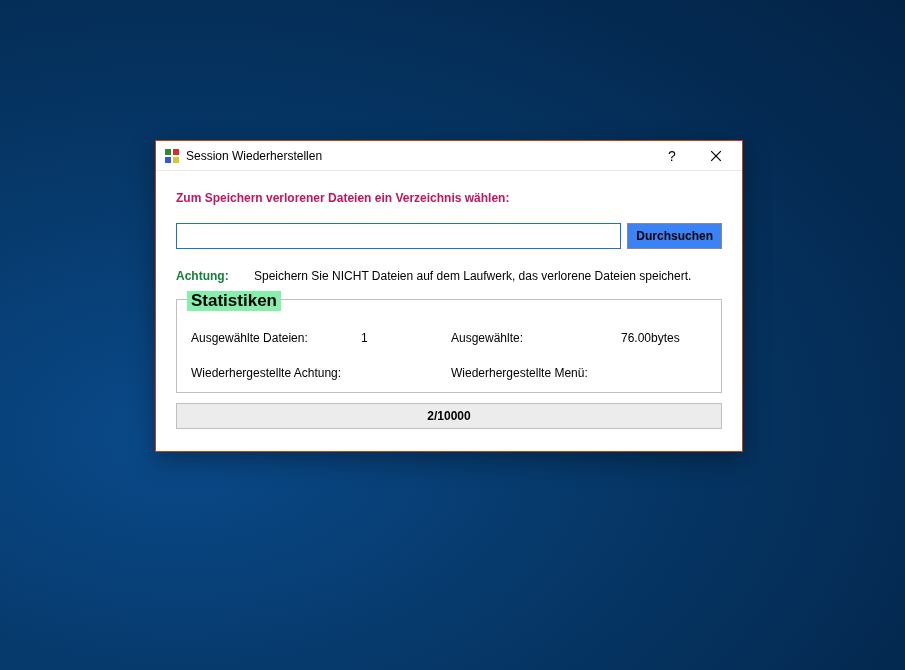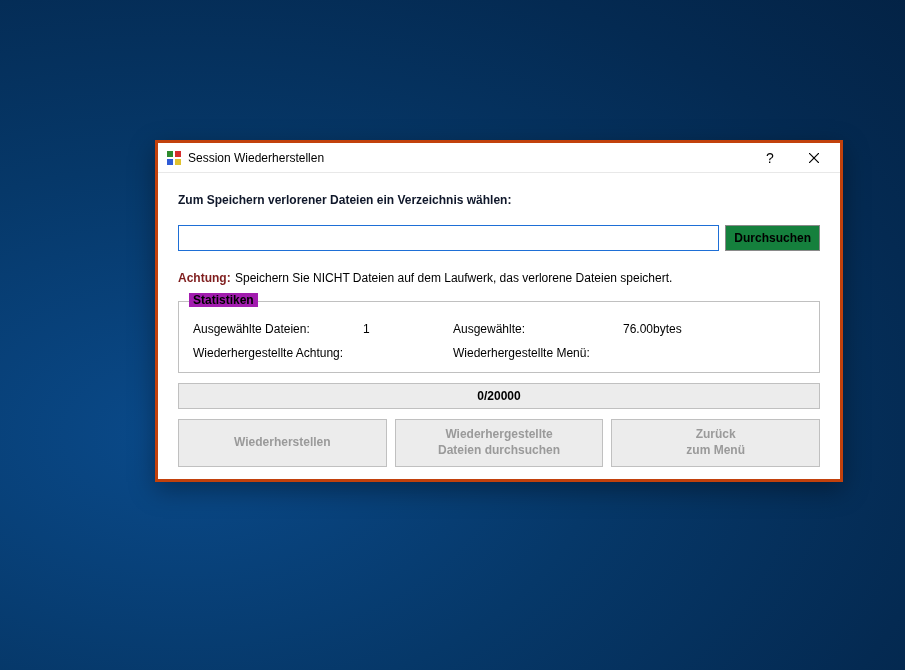--- a/index.html
+++ b/index.html
@@ -5,23 +5,23 @@
     * { box-sizing: border-box; margin: 0; padding: 0; }
     html, body { width: 905px; height: 670px; overflow: hidden; font-family: Arial, Helvetica, sans-serif; }
     body {
       background: radial-gradient(ellipse 1400px 900px at 20% 65%, #0a4a8a 0%, #063869 30%, #042a52 55%, #031f3f 80%, #021a38 100%);
       position: relative;
     }
     .dialog {
       position: absolute;
       left: 155px;
       top: 140px;
-      width: 688px;
+      width: 588px;
       background: #fff;
-      border: 3px solid #c2410c;
+      border: 1px solid #c2410c;
       box-shadow: 0 8px 24px rgba(0,0,0,0.35);
     }
     .titlebar {
       height: 30px;
       display: flex;
       align-items: center;
       padding: 0 4px 0 8px;
       background: #fff;
       border-bottom: 1px solid #e8e8e8;
     }
@@ -42,21 +42,21 @@
     .help-q { font-size: 14px; font-weight: 400; }
     .close-x { font-size: 14px; }
 
     .content {
       padding: 20px 20px 12px 20px;
       background: #fff;
     }
     .prompt {
       font-size: 12px;
       font-weight: bold;
-      color: #0f172a;
+      color: #be185d;
       margin-bottom: 18px;
     }
     .path-row {
       display: flex;
       align-items: stretch;
       margin-bottom: 20px;
     }
     .path-input {
       flex: 1;
       height: 26px;
@@ -64,48 +64,48 @@
       outline: none;
       padding: 0 4px;
       font-size: 12px;
     }
     .browse-btn {
       margin-left: 6px;
       height: 26px;
       padding: 0 8px;
       font-size: 12px;
       font-weight: bold;
-      background: #15803d;
+      background: #3b82f6;
       border: 1px solid #8a8a8a;
       cursor: pointer;
     }
 
     .warning {
       font-size: 12px;
       color: #000;
       margin-bottom: 16px;
     }
-    .warning .wlabel { color: #7f1d1d; font-weight: bold; margin-right: 1px; }
+    .warning .wlabel { color: #15803d; font-weight: bold; margin-right: 22px; }
 
     .stats-group {
       border: 1px solid #c0c0c0;
       padding: 10px 14px 12px 14px;
       position: relative;
       margin-bottom: 10px;
       font-size: 12px;
     }
     .stats-legend {
       position: absolute;
       top: -9px; left: 10px;
-      background: #a21caf;
+      background: #86efac;
       padding: 0 4px;
-      font-size: 12px;
-      font-weight: bold;
-    }
-    .stats-row { display: flex; margin-top: 10px; }
+      font-size: 17px;
+      font-weight: bold;
+    }
+    .stats-row { display: flex; margin-top: 21px; }
     .stats-row:first-of-type { margin-top: 6px; }
     .col-left-label { width: 170px; }
     .col-left-value { width: 90px; text-align: left; }
     .col-right-label { width: 170px; }
     .col-right-value { flex: 1; text-align: left; }
 
     .progress {
       height: 26px;
       border: 1px solid #c0c0c0;
       background: #ececec;
@@ -187,31 +187,18 @@
       </div>
       <div class="stats-row">
         <div class="col-left-label">Wiederhergestellte Achtung:</div>
         <div class="col-left-value"></div>
         <div class="col-right-label">Wiederhergestellte Menü:</div>
         <div class="col-right-value"></div>
       </div>
     </div>
 
     <div class="progress">
-      <span>0/20000</span>
-    </div>
-
-    <div class="buttons-row">
-      <div class="big-btn">
-        <span>Wiederherstellen</span>
-      </div>
-      <div class="big-btn">
-        <span>Wiederhergestellte</span>
-        <span>Dateien durchsuchen</span>
-      </div>
-      <div class="big-btn">
-        <span>Zurück</span>
-        <span>zum Menü</span>
-      </div>
-    </div>
+      <span>2/10000</span>
+    </div>
+
 
   </div>
 </div>
 
 </body></html>

